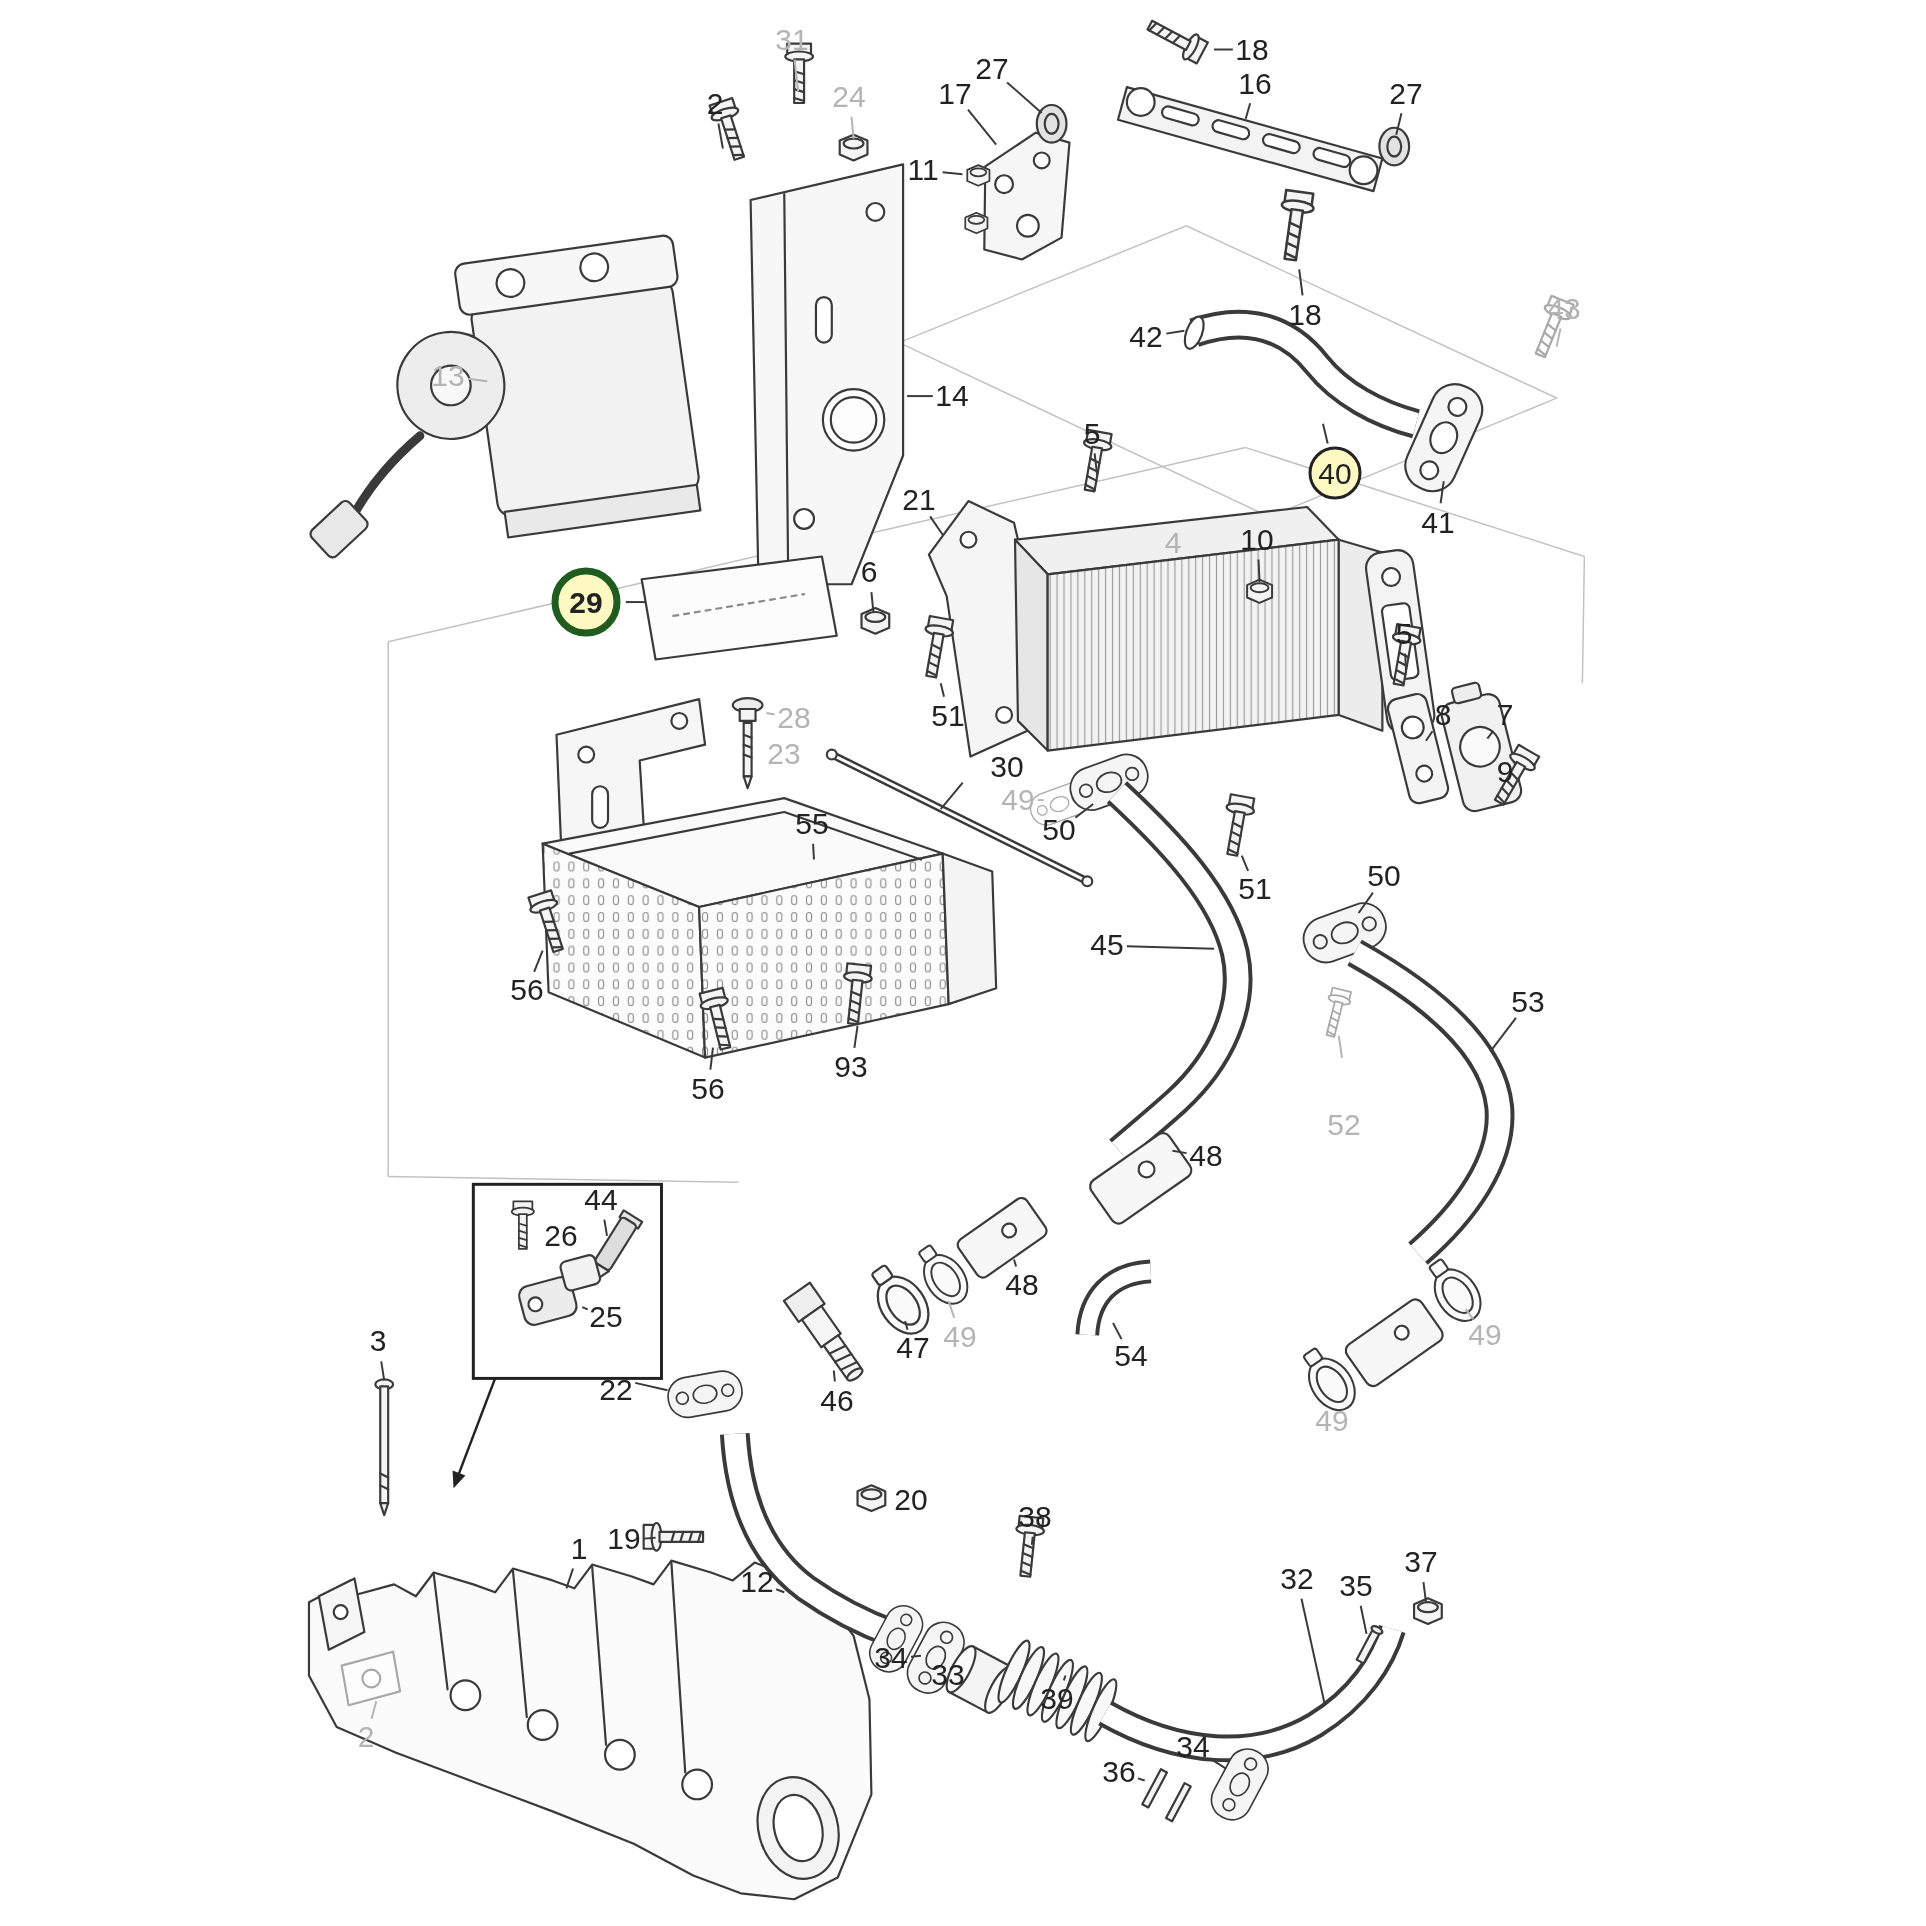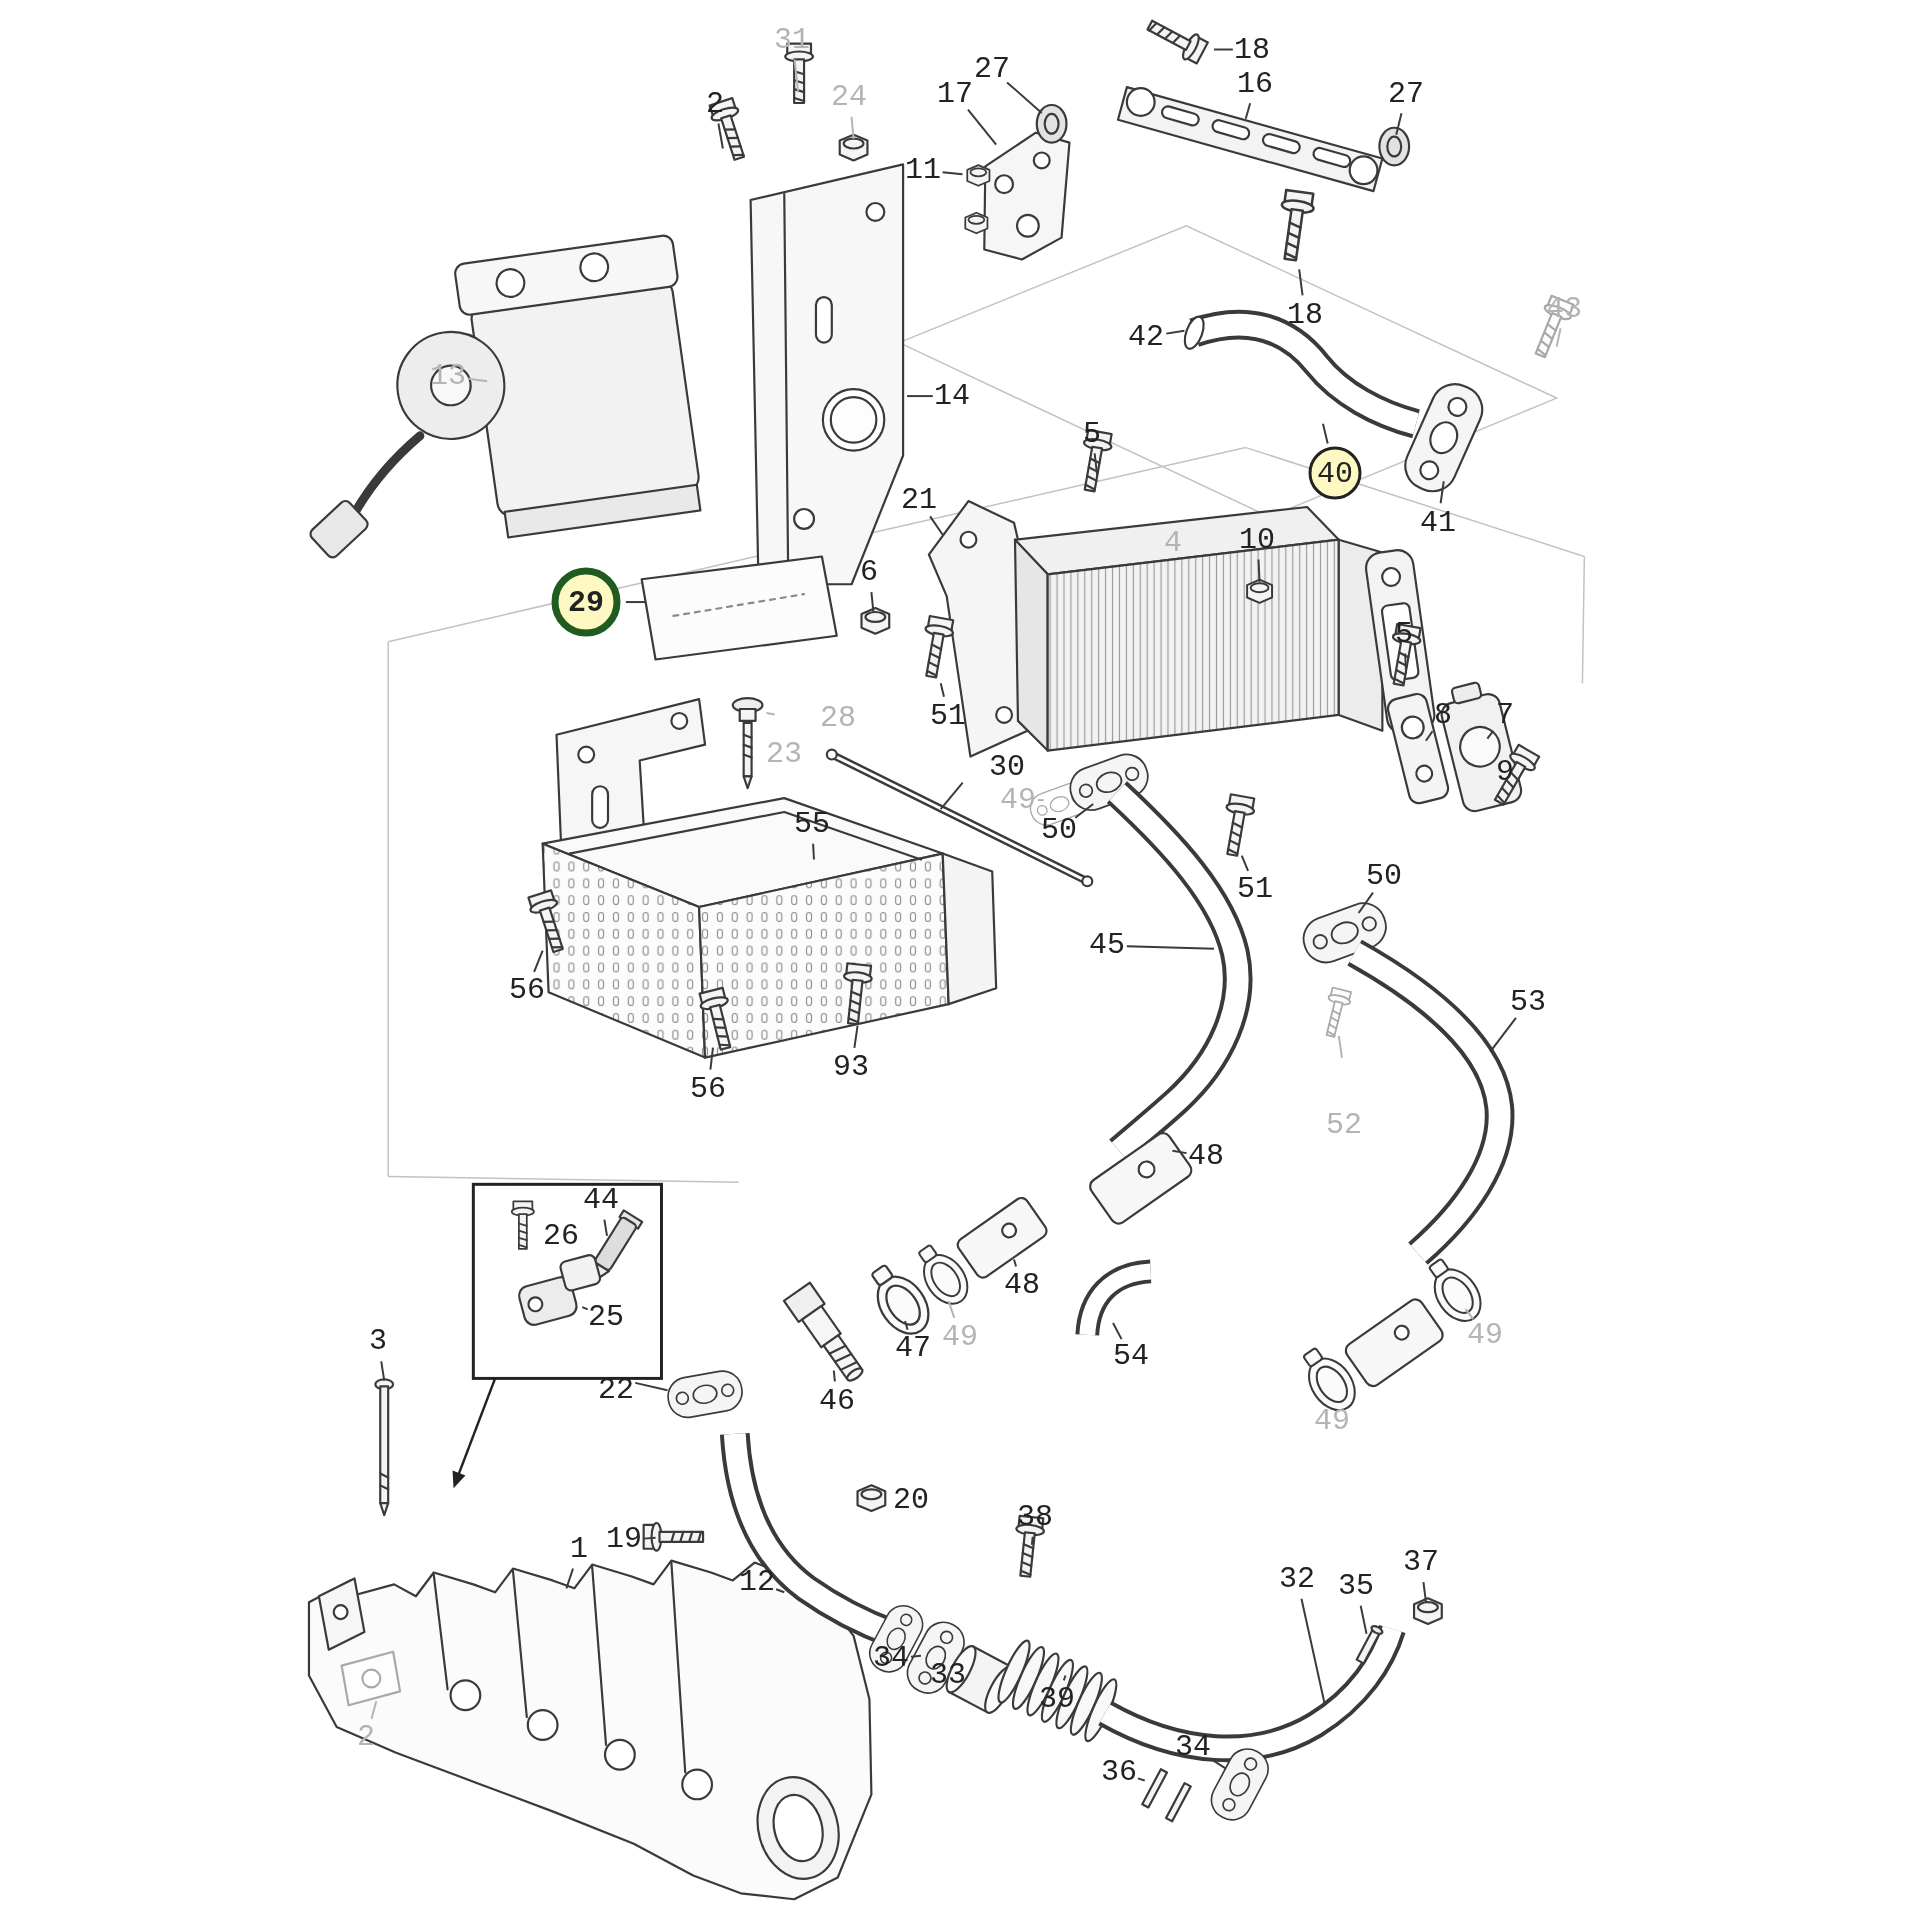--- a/index.html
+++ b/index.html
@@ -1,20 +1,20 @@
 <!DOCTYPE html>
 <html><head>
 <meta charset="utf-8">
 <style>
   * { box-sizing: border-box; }
   html, body { margin: 0; padding: 0; background: #ffffff; }
   .stage {
     position: relative; width: 1927px; height: 1927px;
     background: #ffffff; overflow: hidden;
-    font-family: Liberation Mono, monospace;
+    font-family: Liberation Sans, sans-serif;
     border-radius: 19px;
   }
   .stage > svg { position: absolute; left: 0; top: 0; }
   #leaders { z-index: 2; pointer-events: none; }
   #labels { position: absolute; left: 0; top: 0; width: 100%; height: 100%; z-index: 3; }
   .part-label {
     position: absolute; transform: translate(-50%,-50%);
     font-size: 30px; line-height: 1; color: #222; white-space: nowrap;
   }
   .part-label.muted { color: #b4b4b4; }
@@ -435,21 +435,21 @@
       <div class="part-label" style="left: 1092px; top: 434px; color: rgb(34, 34, 34);">5</div>
       <div class="part-label" style="left: 919px; top: 500px; color: rgb(34, 34, 34);">21</div>
       <div class="part-label muted" style="left: 1173px; top: 543px; color: rgb(180, 180, 180);">4</div>
       <div class="part-label" style="left: 1257px; top: 540px; color: rgb(34, 34, 34);">10</div>
       <div class="part-label" style="left: 869px; top: 572px; color: rgb(34, 34, 34);">6</div>
       <div class="part-label circled highlight" style="left: 586px; top: 602px; color: rgb(34, 34, 34); border-color: rgb(32, 92, 32);">29</div>
       <div class="part-label" style="left: 1404px; top: 634px; color: rgb(34, 34, 34);">5</div>
       <div class="part-label" style="left: 1443px; top: 715px; color: rgb(34, 34, 34);">8</div>
       <div class="part-label" style="left: 1505px; top: 715px; color: rgb(34, 34, 34);">7</div>
       <div class="part-label" style="left: 1505px; top: 772px; color: rgb(34, 34, 34);">9</div>
-      <div class="part-label muted" style="left: 794px; top: 718px; color: rgb(180, 180, 180); margin-left: 44px;">28</div>
+      <div class="part-label muted" style="left: 794px; top: 718px; color: rgb(180, 180, 180);">28</div>
       <div class="part-label muted" style="left: 784px; top: 754px; color: rgb(180, 180, 180);">23</div>
       <div class="part-label" style="left: 948px; top: 716px; color: rgb(34, 34, 34);">51</div>
       <div class="part-label" style="left: 975px; top: 767px; color: rgb(34, 34, 34); margin-left: 32px;">30</div>
       <div class="part-label muted" style="left: 1018px; top: 800px; color: rgb(180, 180, 180);">49</div>
       <div class="part-label" style="left: 1059px; top: 830px; color: rgb(34, 34, 34);">50</div>
       <div class="part-label" style="left: 812px; top: 824px; color: rgb(34, 34, 34);">55</div>
       <div class="part-label" style="left: 1255px; top: 889px; color: rgb(34, 34, 34);">51</div>
       <div class="part-label" style="left: 1384px; top: 876px; color: rgb(34, 34, 34);">50</div>
       <div class="part-label" style="left: 1107px; top: 945px; color: rgb(34, 34, 34);">45</div>
       <div class="part-label" style="left: 1528px; top: 1002px; color: rgb(34, 34, 34);">53</div>

